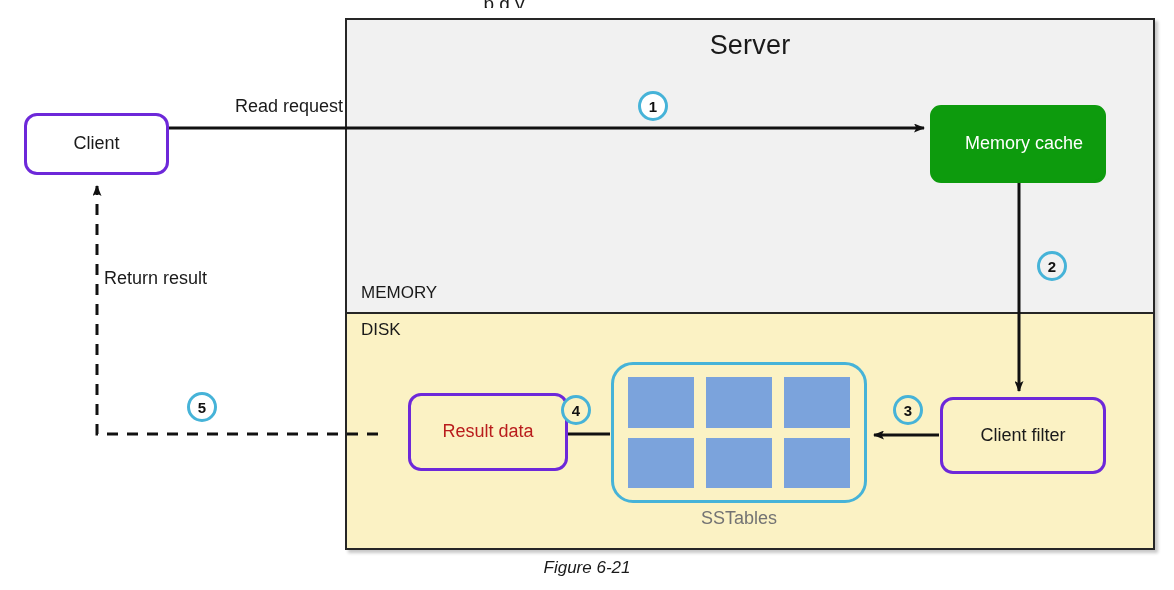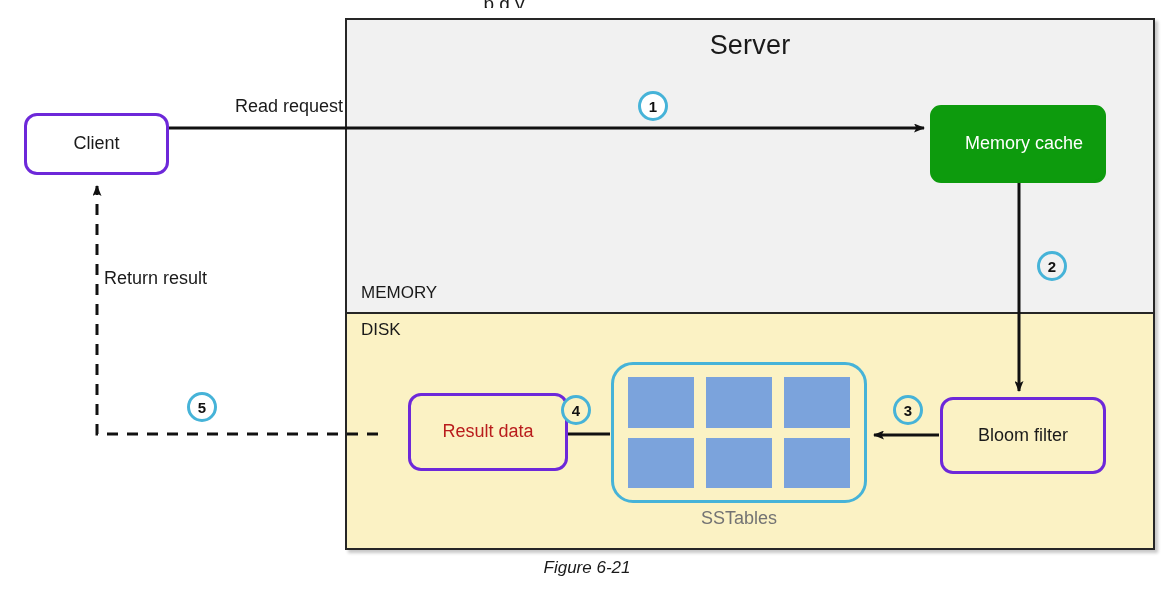--- a/index.html
+++ b/index.html
@@ -213,21 +213,21 @@
 
   <div class="ov node node-memcache">
     <span>Memory cache</span>
   </div>
 
   <div class="ov node node-result">
     <span>Result data</span>
   </div>
 
   <div class="ov node node-bloom">
-    <span>Bloom filter</span>
+    <span>Client filter</span>
   </div>
 
   <div class="ov sstables-box">
     <div class="sst-cell"></div>
     <div class="sst-cell"></div>
     <div class="sst-cell"></div>
     <div class="sst-cell"></div>
     <div class="sst-cell"></div>
     <div class="sst-cell"></div>
   </div>

